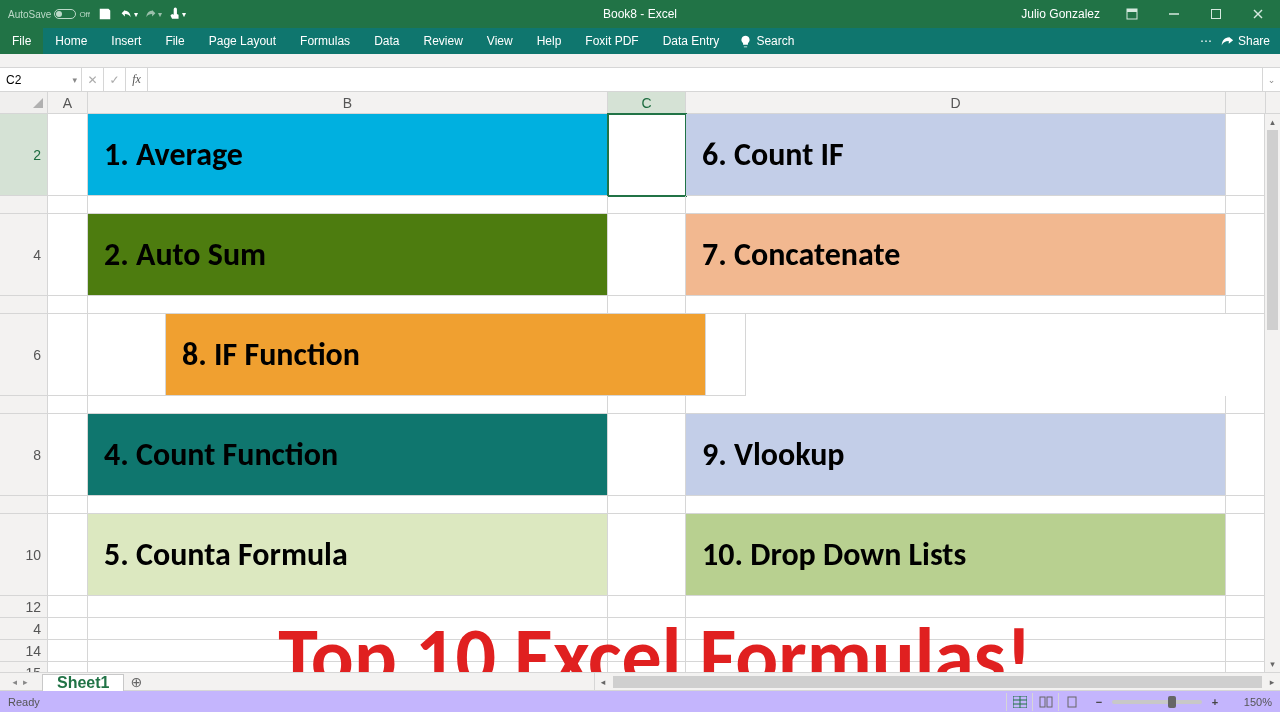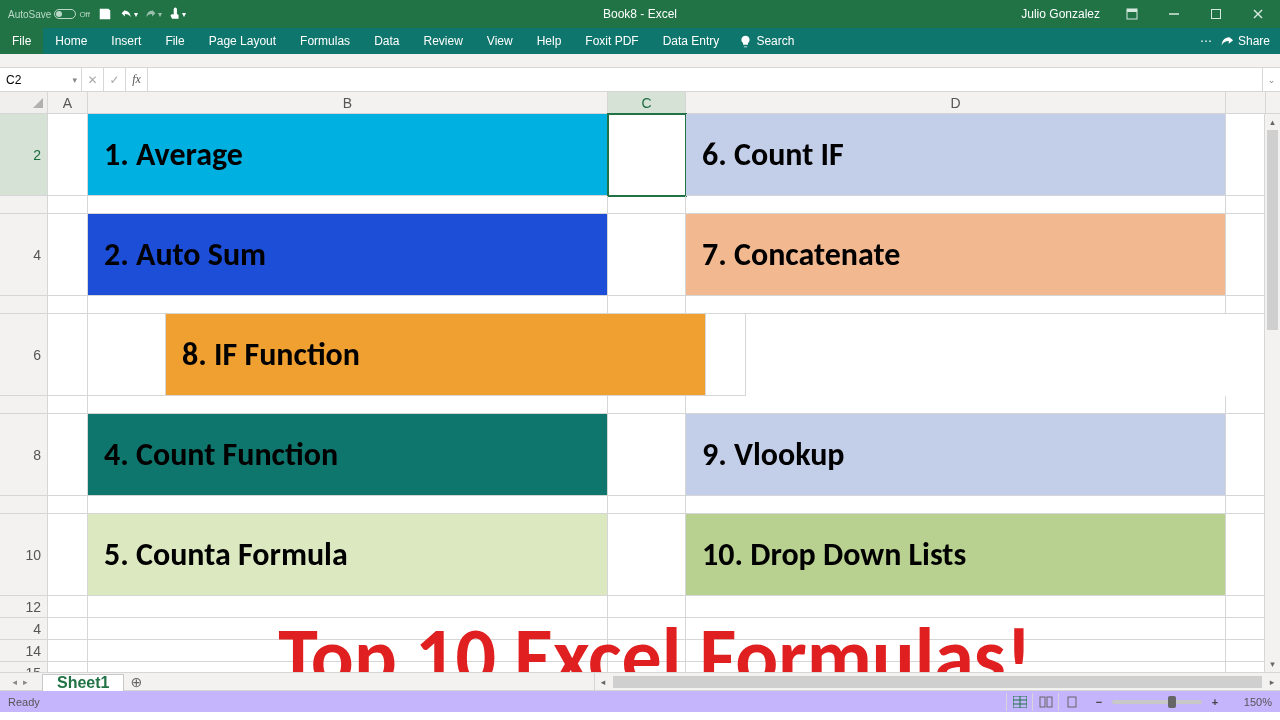--- a/index.html
+++ b/index.html
@@ -236,21 +236,21 @@
           <div class="rowh"></div>
           <div class="cell " style="width: 40px;"></div>
           <div class="cell " style="width: 520px;"></div>
           <div class="cell " style="width: 78px;"></div>
           <div class="cell " style="width: 540px;"></div>
           <div class="cell " style="width: 40px;"></div>
         </div>
         <div class="row big-row">
           <div class="rowh">4</div>
           <div class="cell colA" style="width: 40px;"></div>
-          <div class="cell colB" style="width: 520px; background: #1d4ed8;">2.  Auto Sum</div>
+          <div class="cell colB" style="width: 520px; background: #4d7c0f;">2.  Auto Sum</div>
           <div class="cell colC" style="width: 78px;"></div>
           <div class="cell colD" style="width: 540px; background: rgb(242, 184, 144);">7.  Concatenate</div>
           <div class="cell colE" style="width: 40px;"></div>
         </div>
         <div class="row gap-row">
           <div class="rowh"></div>
           <div class="cell " style="width: 40px;"></div>
           <div class="cell " style="width: 520px;"></div>
           <div class="cell " style="width: 78px;"></div>
           <div class="cell " style="width: 540px;"></div>

